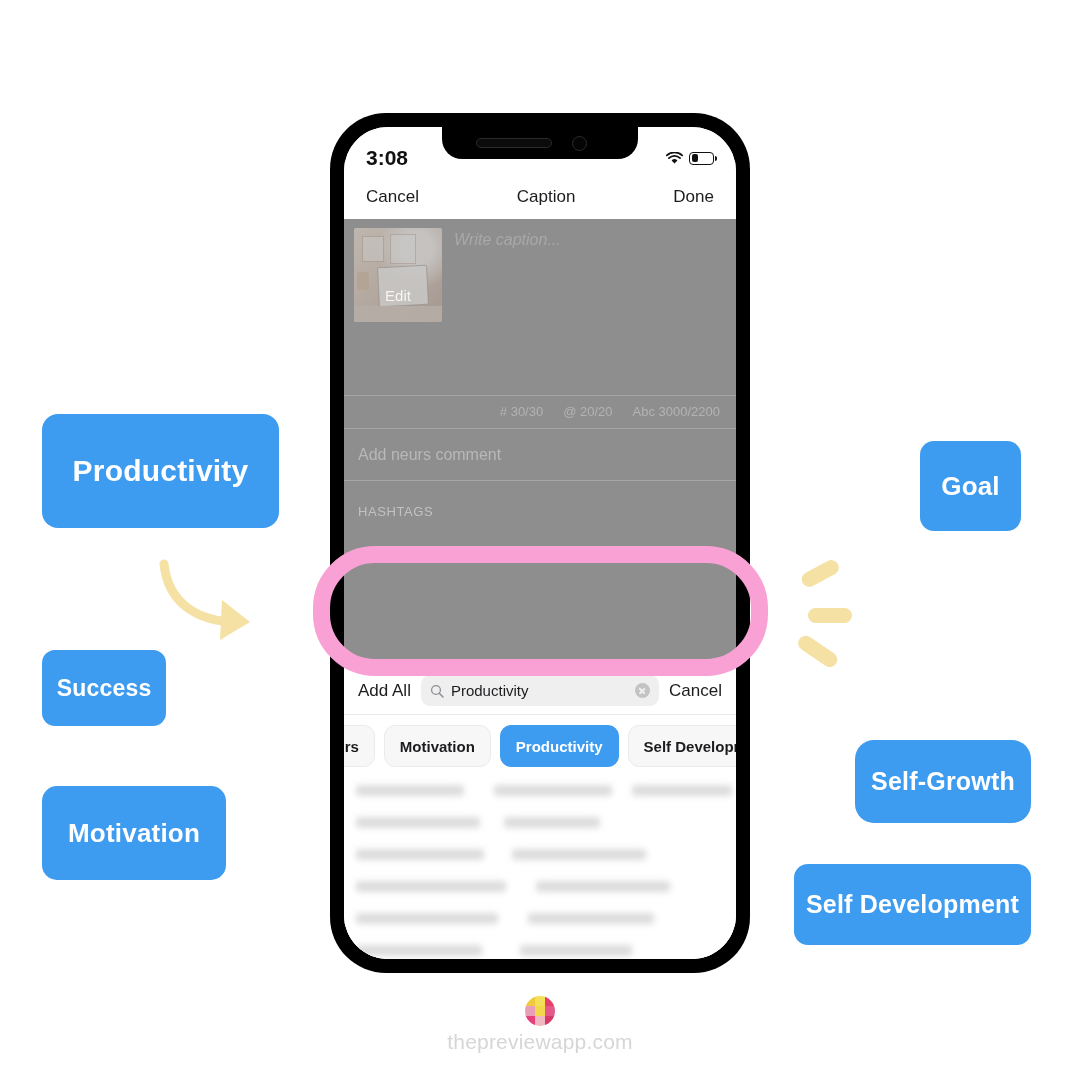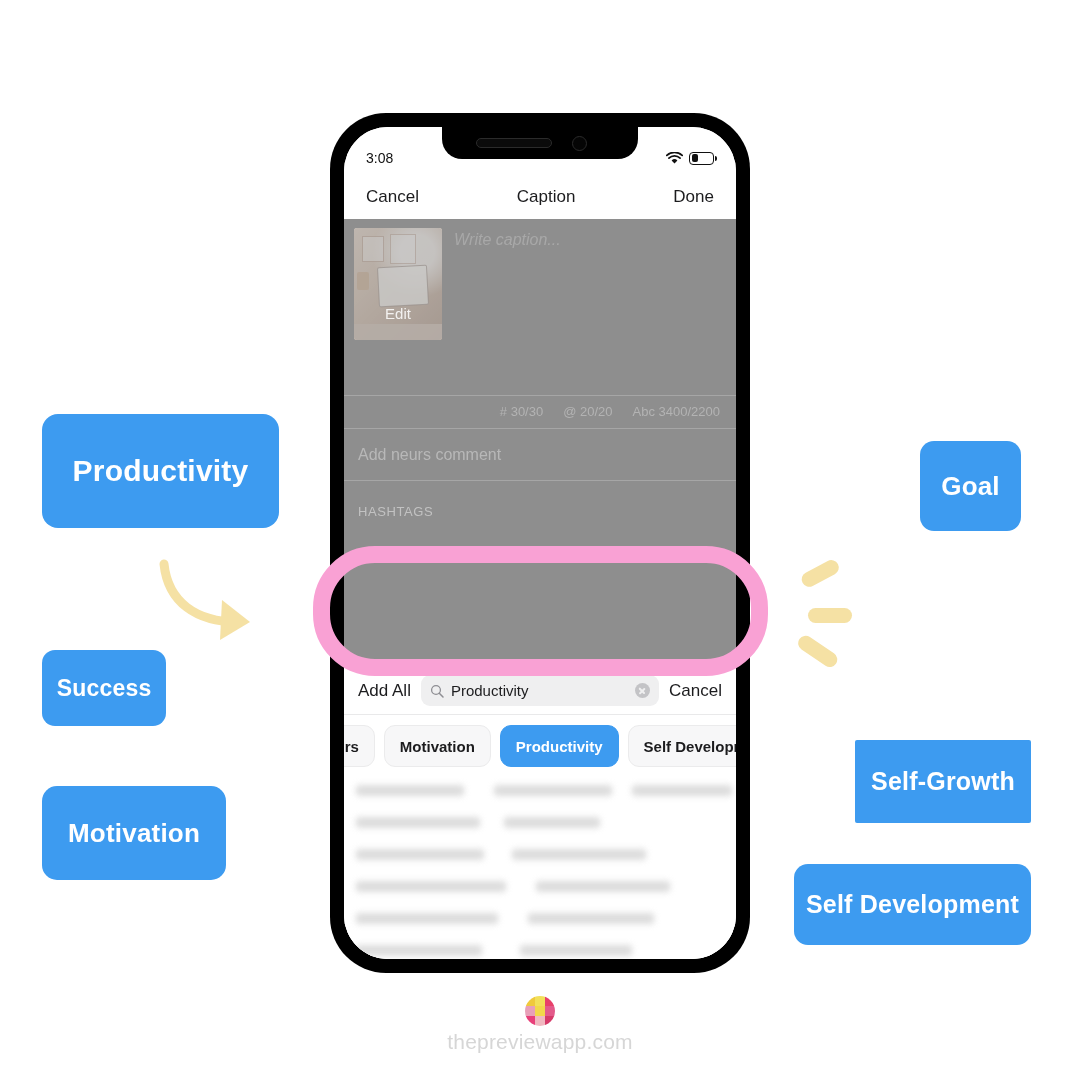--- a/index.html
+++ b/index.html
@@ -20,21 +20,21 @@
     border-radius:14px;
     display:flex;align-items:center;justify-content:center;
     font-weight:bold;
     letter-spacing:.2px;
     box-sizing:border-box;
   }
   .kw.k-productivity{left:42px;  top:414px;  width:237px; height:114px; font-size:30px; border-radius:16px;}
   .kw.k-success     {left:42px;  top:650px;  width:124px; height:76px;  font-size:23px; border-radius:13px;}
   .kw.k-motivation  {left:42px;  top:786px;  width:184px; height:94px;  font-size:26px; border-radius:15px;}
   .kw.k-goal        {left:920px; top:441px;  width:101px; height:90px;  font-size:26px; border-radius:14px;}
-  .kw.k-selfgrowth  {left:855px; top:740px;  width:176px; height:83px;  font-size:25px; border-radius:2px;}
+  .kw.k-selfgrowth  {left:855px; top:740px;  width:176px; height:83px;  font-size:25px; border-radius:19px;}
   .kw.k-selfdev     {left:794px; top:864px;  width:237px; height:81px;  font-size:25px; border-radius:14px;}
 
   
   .arrow{position:absolute;left:158px;top:556px;width:112px;height:86px;}
   .sparks{position:absolute;left:796px;top:556px;width:78px;height:118px;}
 
   
   .phone{
     position:absolute;
     left:330px;top:113px;
@@ -66,21 +66,21 @@
     border:1.4px solid #2b2b2b;border-radius:50%;background:#050505;
   }
 
   
   .statusbar{
     position:absolute;left:0;top:0;width:100%;height:48px;
     display:flex;align-items:center;justify-content:space-between;
     padding:0 22px;box-sizing:border-box;z-index:30;
     background:#fff;
   }
-  .sb-time{font-size:14px;font-weight:400;color:#111;margin-top:14px;}
+  .sb-time{font-size:21px;font-weight:700;color:#111;margin-top:14px;}
   .sb-right{display:flex;align-items:center;gap:6px;margin-top:14px;}
   .wifi{width:17px;height:13px;}
   .battery{
     width:25px;height:13px;border:1.6px solid #111;border-radius:4px;
     position:relative;box-sizing:border-box;padding:1.5px;
   }
   .battery::after{
     content:"";position:absolute;right:-4px;top:3.5px;width:2px;height:5px;
     background:#111;border-radius:0 2px 2px 0;
   }
@@ -99,21 +99,21 @@
   .appbody{
     position:absolute;left:0;top:92px;width:100%;bottom:0;
     background:#fff;
   }
   .dim{
     position:absolute;left:0;top:0;width:100%;height:448px;
     background:#8e8e8e;
   }
   .caption-row{position:absolute;left:0;top:0;width:100%;height:190px;}
   .thumb{
-    position:absolute;left:10px;top:9px;width:88px;height:112px;
+    position:absolute;left:10px;top:9px;width:88px;height:94px;
     border-radius:3px;overflow:hidden;background:#cfc4bb;
   }
   .thumb .pic{
     position:absolute;inset:0;
     background:
       radial-gradient(circle at 72% 22%, rgba(255,255,255,.75) 0 16%, rgba(255,255,255,0) 42%),
       linear-gradient(135deg,#e8d9cc 0%,#d9c6b6 38%,#c9b4a4 70%,#b9a394 100%);
   }
   .thumb .frame1{position:absolute;left:8px;top:8px;width:20px;height:24px;background:rgba(255,255,255,.45);border:1px solid rgba(160,120,95,.45);}
   .thumb .frame2{position:absolute;left:36px;top:6px;width:24px;height:28px;background:rgba(255,255,255,.4);border:1px solid rgba(160,120,95,.4);}
@@ -308,21 +308,21 @@
               <div class="shade"></div>
               <div class="edit">Edit</div>
             </div>
             <div class="cap-placeholder">Write caption...</div>
           </div>
 
           <div class="counters">
             <div class="sep-top"></div>
             <span># 30/30</span>
             <span>@ 20/20</span>
-            <span>Abc 3400/2200</span>
+            <span>Abc 3000/2200</span>
           </div>
 
           <div class="firstcomment">
             <span>Add neurs comment</span>
           </div>
 
           <div class="hashtags-lbl">HASHTAGS</div>
 
           <div class="seg">
             <div class="t active">Groups</div>

